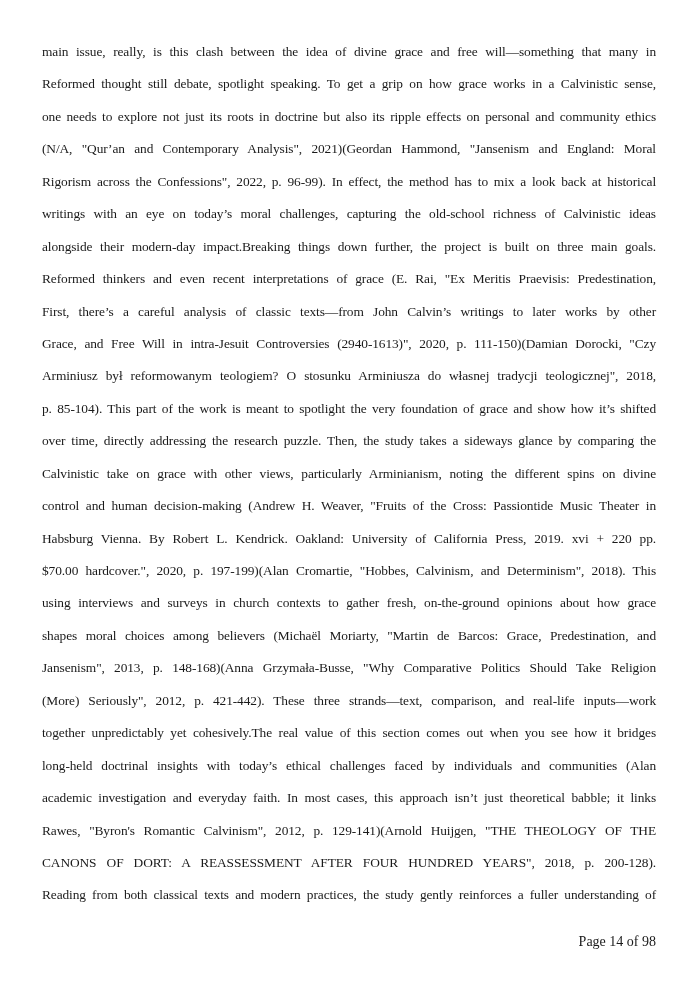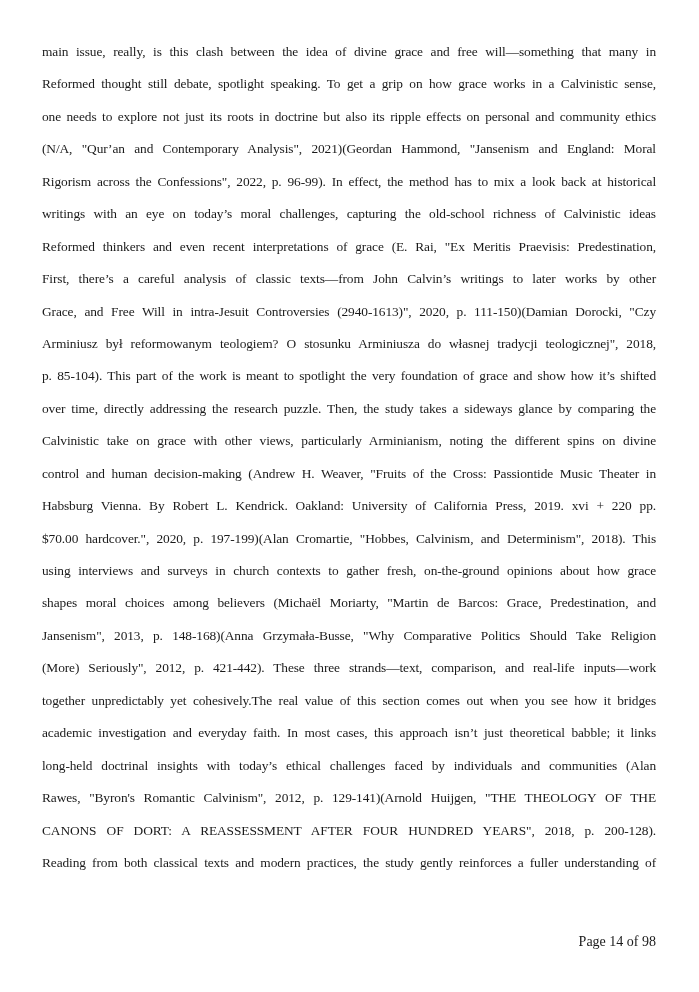--- a/index.html
+++ b/index.html
@@ -54,35 +54,36 @@
 <body>
 
 <div class="page">
   <div class="body-text">
     <span class="line">main issue, really, is this clash between the idea of divine grace and free will—something that many in</span>
     <span class="line">Reformed thought still debate, spotlight speaking. To get a grip on how grace works in a Calvinistic sense,</span>
     <span class="line">one needs to explore not just its roots in doctrine but also its ripple effects on personal and community ethics</span>
     <span class="line">(N/A, "Qur’an and Contemporary Analysis", 2021)(Geordan Hammond, "Jansenism and England: Moral</span>
     <span class="line">Rigorism across the Confessions", 2022, p. 96-99). In effect, the method has to mix a look back at historical</span>
     <span class="line">writings with an eye on today’s moral challenges, capturing the old-school richness of Calvinistic ideas</span>
+    <span class="line">alongside their modern-day impact.Breaking things down further, the project is built on three main goals.</span>
     <span class="line">Reformed thinkers and even recent interpretations of grace (E. Rai, "Ex Meritis Praevisis: Predestination,</span>
     <span class="line">First, there’s a careful analysis of classic texts—from John Calvin’s writings to later works by other</span>
     <span class="line">Grace, and Free Will in intra-Jesuit Controversies (2940-1613)", 2020, p. 111-150)(Damian Dorocki, "Czy</span>
     <span class="line">Arminiusz był reformowanym teologiem? O stosunku Arminiusza do własnej tradycji teologicznej", 2018,</span>
     <span class="line">p. 85-104). This part of the work is meant to spotlight the very foundation of grace and show how it’s shifted</span>
     <span class="line">over time, directly addressing the research puzzle. Then, the study takes a sideways glance by comparing the</span>
     <span class="line">Calvinistic take on grace with other views, particularly Arminianism, noting the different spins on divine</span>
     <span class="line">control and human decision-making (Andrew H. Weaver, "Fruits of the Cross: Passiontide Music Theater in</span>
     <span class="line">Habsburg Vienna. By Robert L. Kendrick. Oakland: University of California Press, 2019. xvi + 220 pp.</span>
     <span class="line">$70.00 hardcover.", 2020, p. 197-199)(Alan Cromartie, "Hobbes, Calvinism, and Determinism", 2018). This</span>
     <span class="line">using interviews and surveys in church contexts to gather fresh, on-the-ground opinions about how grace</span>
     <span class="line">shapes moral choices among believers (Michaël Moriarty, "Martin de Barcos: Grace, Predestination, and</span>
     <span class="line">Jansenism", 2013, p. 148-168)(Anna Grzymała-Busse, "Why Comparative Politics Should Take Religion</span>
     <span class="line">(More) Seriously", 2012, p. 421-442). These three strands—text, comparison, and real-life inputs—work</span>
     <span class="line">together unpredictably yet cohesively.The real value of this section comes out when you see how it bridges</span>
+    <span class="line">long-held doctrinal insights with today’s ethical challenges faced by individuals and communities (Alan</span>
     <span class="line">academic investigation and everyday faith. In most cases, this approach isn’t just theoretical babble; it links</span>
-    <span class="line">long-held doctrinal insights with today’s ethical challenges faced by individuals and communities (Alan</span>
     <span class="line">Rawes, "Byron's Romantic Calvinism", 2012, p. 129-141)(Arnold Huijgen, "THE THEOLOGY OF THE</span>
     <span class="line">CANONS OF DORT: A REASSESSMENT AFTER FOUR HUNDRED YEARS", 2018, p. 200-128).</span>
     <span class="line">Reading from both classical texts and modern practices, the study gently reinforces a fuller understanding of</span>
   </div>
   <div class="page-number">Page 14 of 98</div>
 </div>
 
 </body></html>

